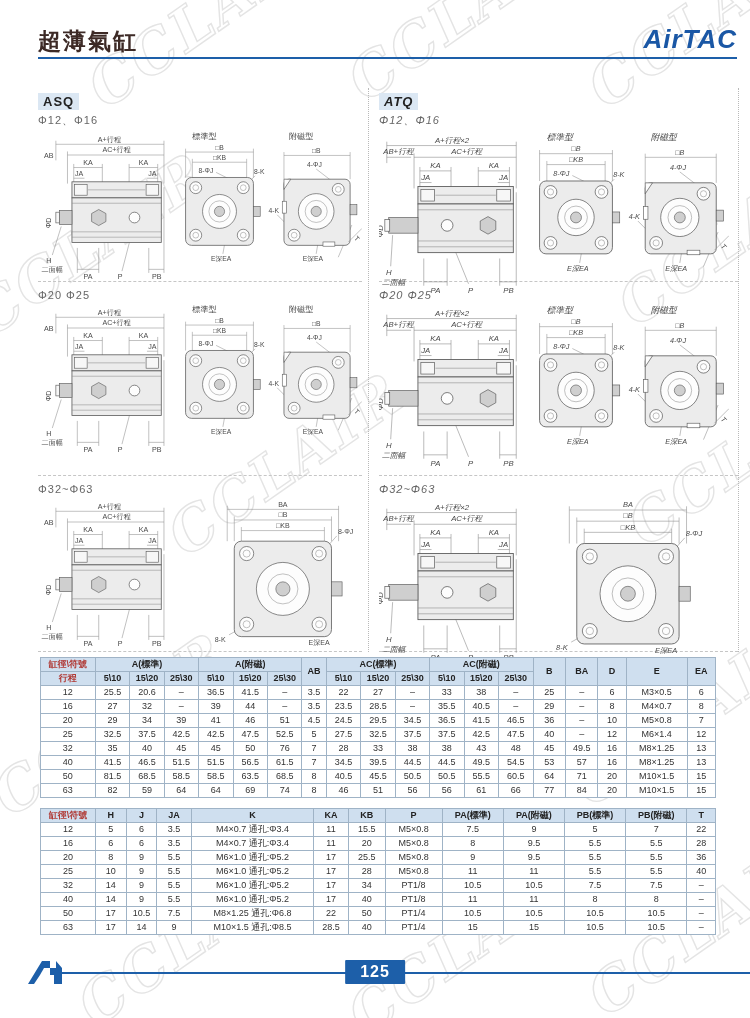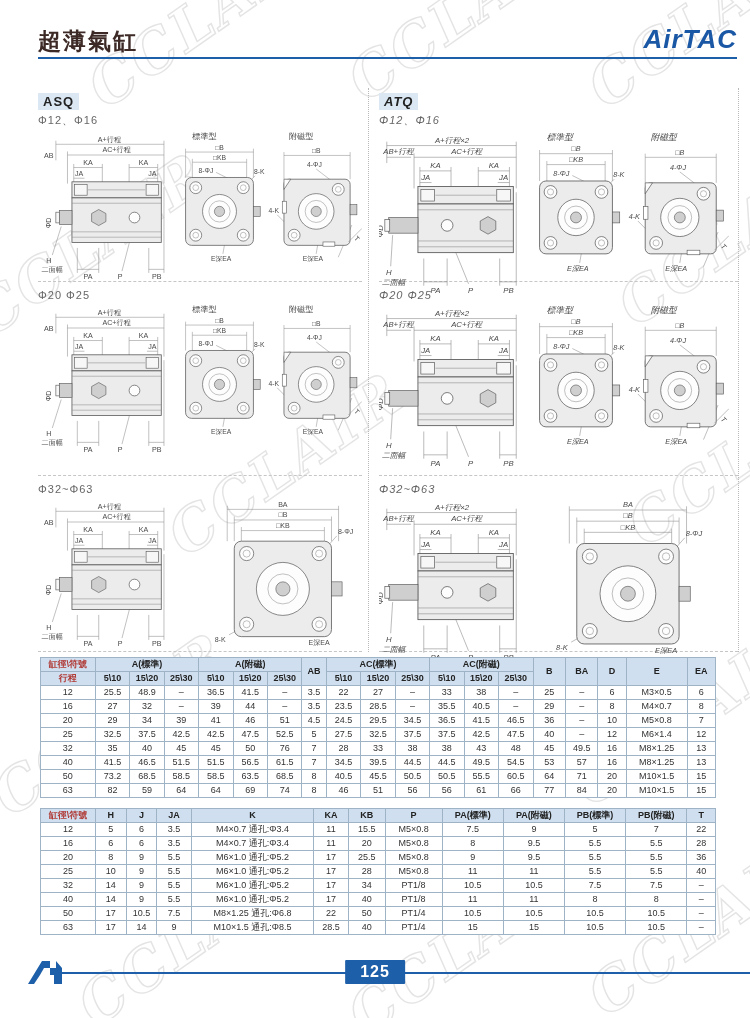--- a/index.html
+++ b/index.html
@@ -862,21 +862,21 @@
           <th>25\30</th>
           <th>5\10</th>
           <th>15\20</th>
           <th>25\30</th>
         </tr>
       </thead>
       <tbody>
           <tr>
             <td class="rowhead">12</td>
             <td>25.5</td>
-            <td>48.9</td>
+            <td>20.6</td>
             <td>–</td>
             <td>36.5</td>
             <td>41.5</td>
             <td>–</td>
             <td>3.5</td>
             <td>22</td>
             <td>27</td>
             <td>–</td>
             <td>33</td>
             <td>38</td>
@@ -987,21 +987,21 @@
             <td>49.5</td>
             <td>54.5</td>
             <td>53</td>
             <td>57</td>
             <td>16</td>
             <td>M8×1.25</td>
             <td>13</td>
           </tr>
           <tr>
             <td class="rowhead">50</td>
-            <td>73.2</td>
+            <td>81.5</td>
             <td>68.5</td>
             <td>58.5</td>
             <td>58.5</td>
             <td>63.5</td>
             <td>68.5</td>
             <td>8</td>
             <td>40.5</td>
             <td>45.5</td>
             <td>50.5</td>
             <td>50.5</td>

